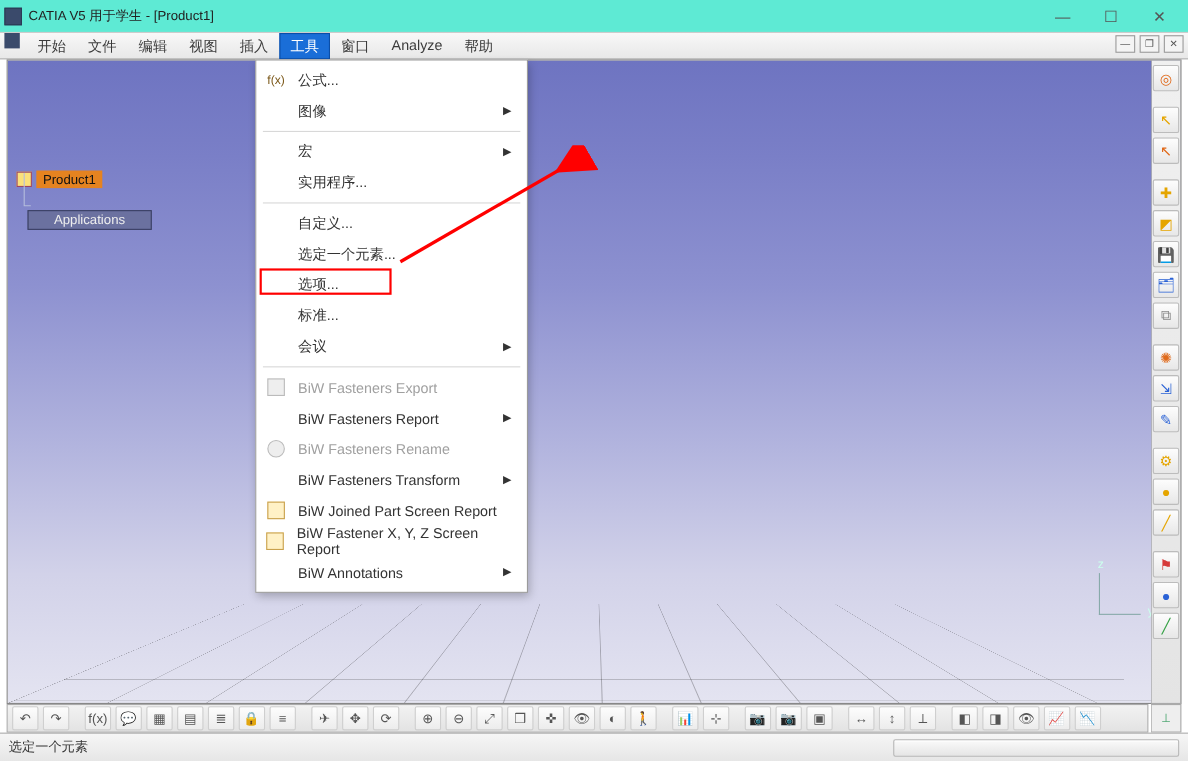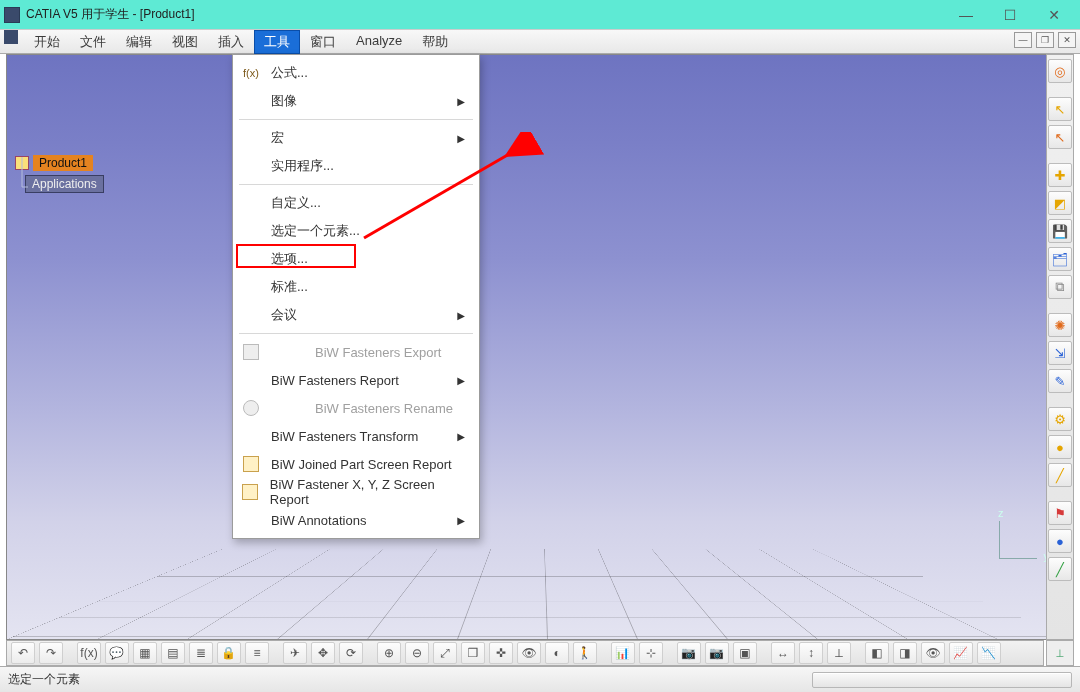--- a/index.html
+++ b/index.html
@@ -82,30 +82,30 @@
       repeating-linear-gradient(to right, rgba(0,0,0,.25) 0 1px, transparent 1px 90px),
       repeating-linear-gradient(to bottom, rgba(0,0,0,.22) 0 1px, transparent 1px 45px);
     transform: perspective(420px) rotateX(62deg);
     transform-origin: bottom center;
   }
 
   
   .tree {
     position:absolute; top:100px; left:8px; font-size:12px; color:#fff;
   }
-  .tree-node { display:flex; align-items:center; margin-bottom:4px;text-align:right;}
+  .tree-node { display:flex; align-items:center; margin-bottom:20px;text-align:right;}
   .tree-node .tree-icon {
     width:14px;height:14px;background:#fbe07a;border:1px solid #946;
     margin-right:4px;
   }
   .tree-node.product .label{
     background:#e58320;padding:1px 6px;color:#111;
   }
   .tree-node.apps .label{
-    background:#6b71a0;padding:1px 6px;color:#eee;border:1px solid #393e63;
+    background:#6b71a0;padding:1px 23px;color:#eee;border:1px solid #393e63;
   }
   .tree-links {
     position:absolute; left:1px; top:2px; stroke:#cfd6e6;
   }
   .compass {
     position:absolute; right:36px; bottom:80px; width:38px;height:38px;
     border-left:1px solid #8aa;border-bottom:1px solid #8aa;
   }
   .compass::after{content:"z";position:absolute;top:-14px;left:-2px;color:#cfe;font-size:11px;}
   .compass::before{content:"y";position:absolute;right:-12px;bottom:-4px;color:#cfe;font-size:11px;}
@@ -121,21 +121,21 @@
   }
   .dd-row {
     display:flex; align-items:center;
     height:28px;
     padding:0 12px 0 6px;
     font-size:13px;
     color:#333;
     cursor:default;
     position:relative;
   }
-  .dd-row.disabled{color:#a0a0a0;gap:44px;}
+  .dd-row.disabled{color:#a0a0a0;}
   .dd-row .dd-icon {
     width:20px;height:20px;margin-right:10px;display:flex;align-items:center;justify-content:center;
     font-size:11px;color:#7d5a1c;
   }
   .dd-row.noicon .dd-icon{visibility:hidden;}
   .dd-row .arrow { margin-left:auto; color:#333; font-size:10px;}
   .dd-sep {
     height:1px;background:#d8d8d8;margin:4px 4px;
   }
   .dd-row.highlighted {}

